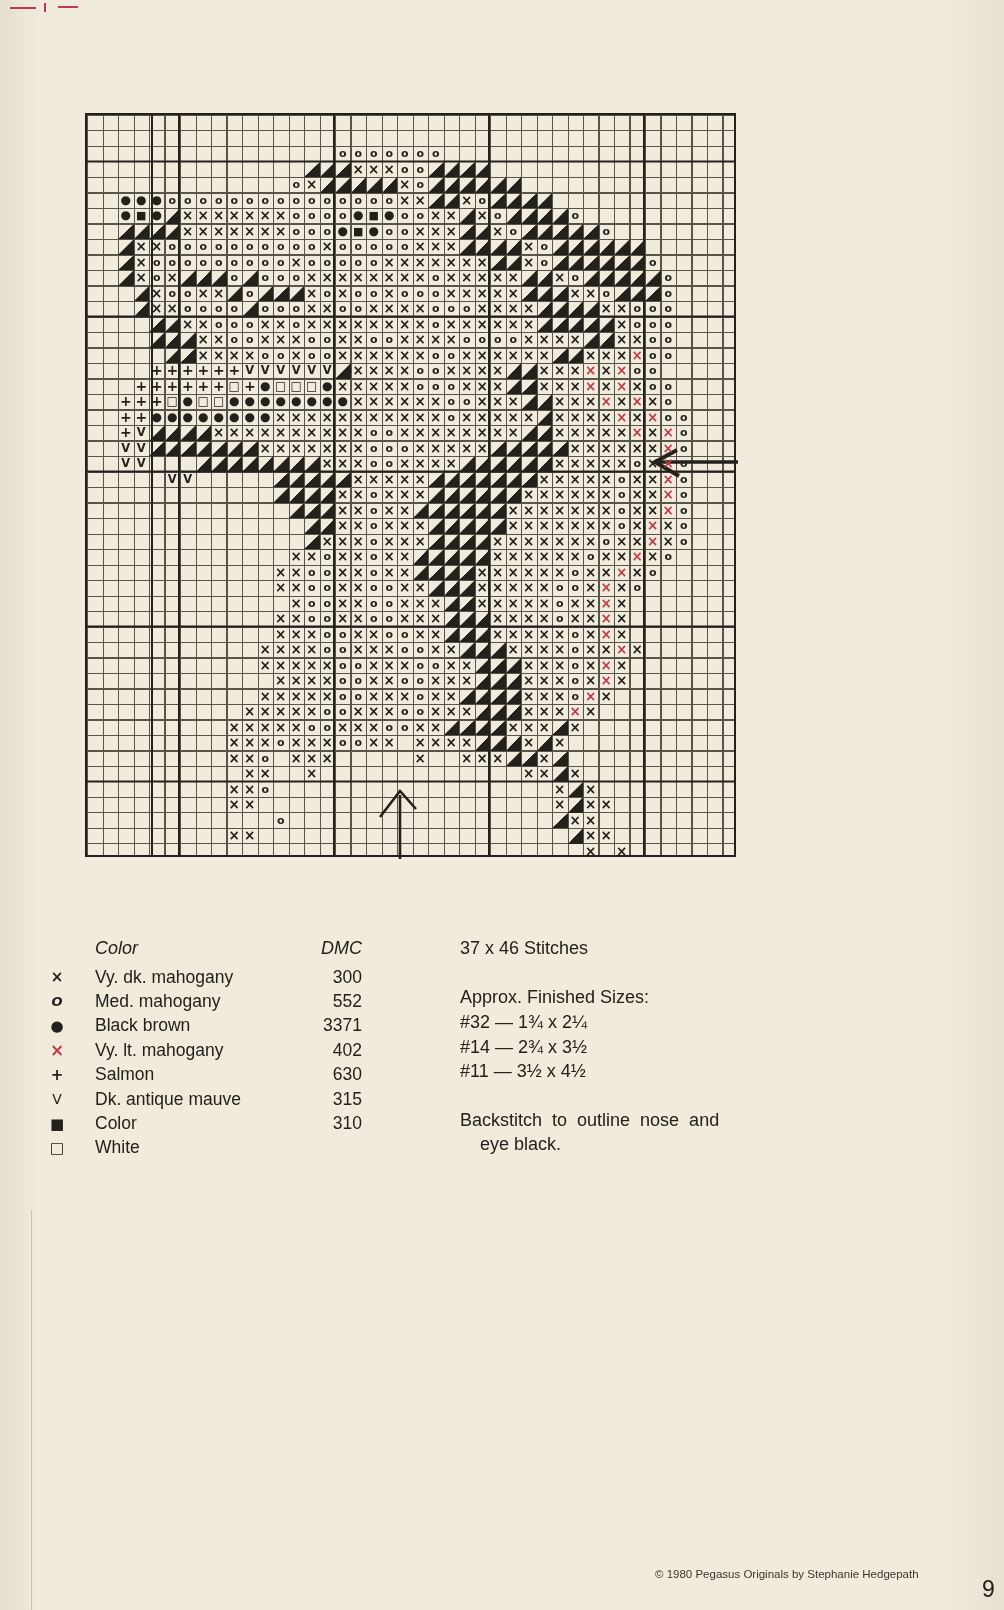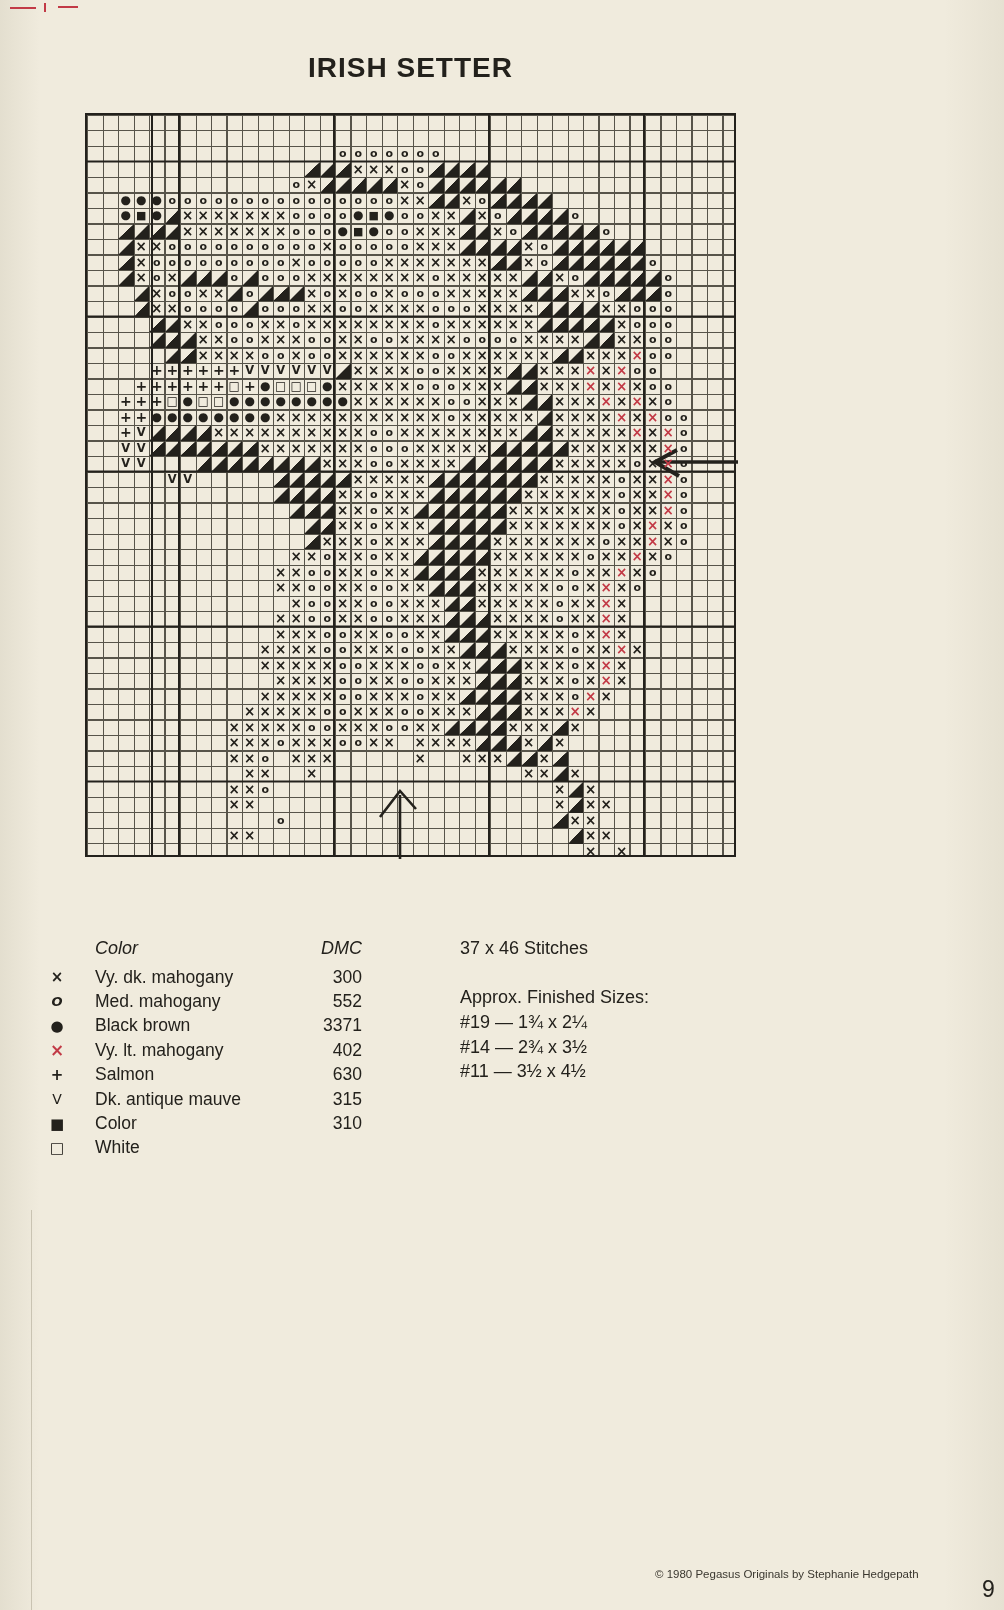--- a/index.html
+++ b/index.html
@@ -68,21 +68,20 @@
 <body>
 
 <div id="page">
 
   <div class="corner-mark">
     <i style="left:0;top:4px;width:26px;height:2px;"></i>
     <i style="left:34px;top:0;width:2px;height:9px;"></i>
     <i style="left:48px;top:3px;width:20px;height:2px;"></i>
   </div>
 
-  <div class="title">IRISH SETTER</div>
 
   <div id="grid">
 
     <svg class="marker" style="left:556px;top:330px;" width="95" height="36" viewBox="0 0 95 36">
       <path d="M14 17 H95" stroke="#23211c" stroke-width="3.4" fill="none"></path>
       <path d="M34 5 L12 17 L36 31" stroke="#23211c" stroke-width="4" fill="none" stroke-linejoin="miter"></path>
     </svg>
     <svg class="marker" style="left:285px;top:668px;" width="56" height="76" viewBox="0 0 56 76">
       <path d="M28 76 V12" stroke="#23211c" stroke-width="2.6" fill="none"></path>
       <path d="M8 34 L28 8 L44 26" stroke="#23211c" stroke-width="2.6" fill="none"></path>
@@ -1264,23 +1263,25 @@
           <span class="leg-label">White</span>
           <span class="leg-dmc"></span>
         </div>
       </div>
   </div>
 
   <div id="info">
     <div class="stitches">37 x 46 Stitches</div>
     <div class="sizes-header">Approx. Finished Sizes:</div>
     <div id="size-lines">
-        <div class="size-line">#19 — 1¾ x 2¼</div>
+        <div class="size-line">#32 — 1¾ x 2¼</div>
         <div class="size-line">#14 — 2¾ x 3½</div>
         <div class="size-line">#11 — 3½ x 4½</div>
       </div>
+    <div class="note">Backstitch  to  outline  nose  and
+    eye black.</div>
   </div>
 
   <div class="edge-shadow"></div>
 
   <div class="copyright">© 1980   Pegasus Originals by Stephanie Hedgepath</div>
   <div class="pagenum">9</div>
 </div>
 
 </body></html>

